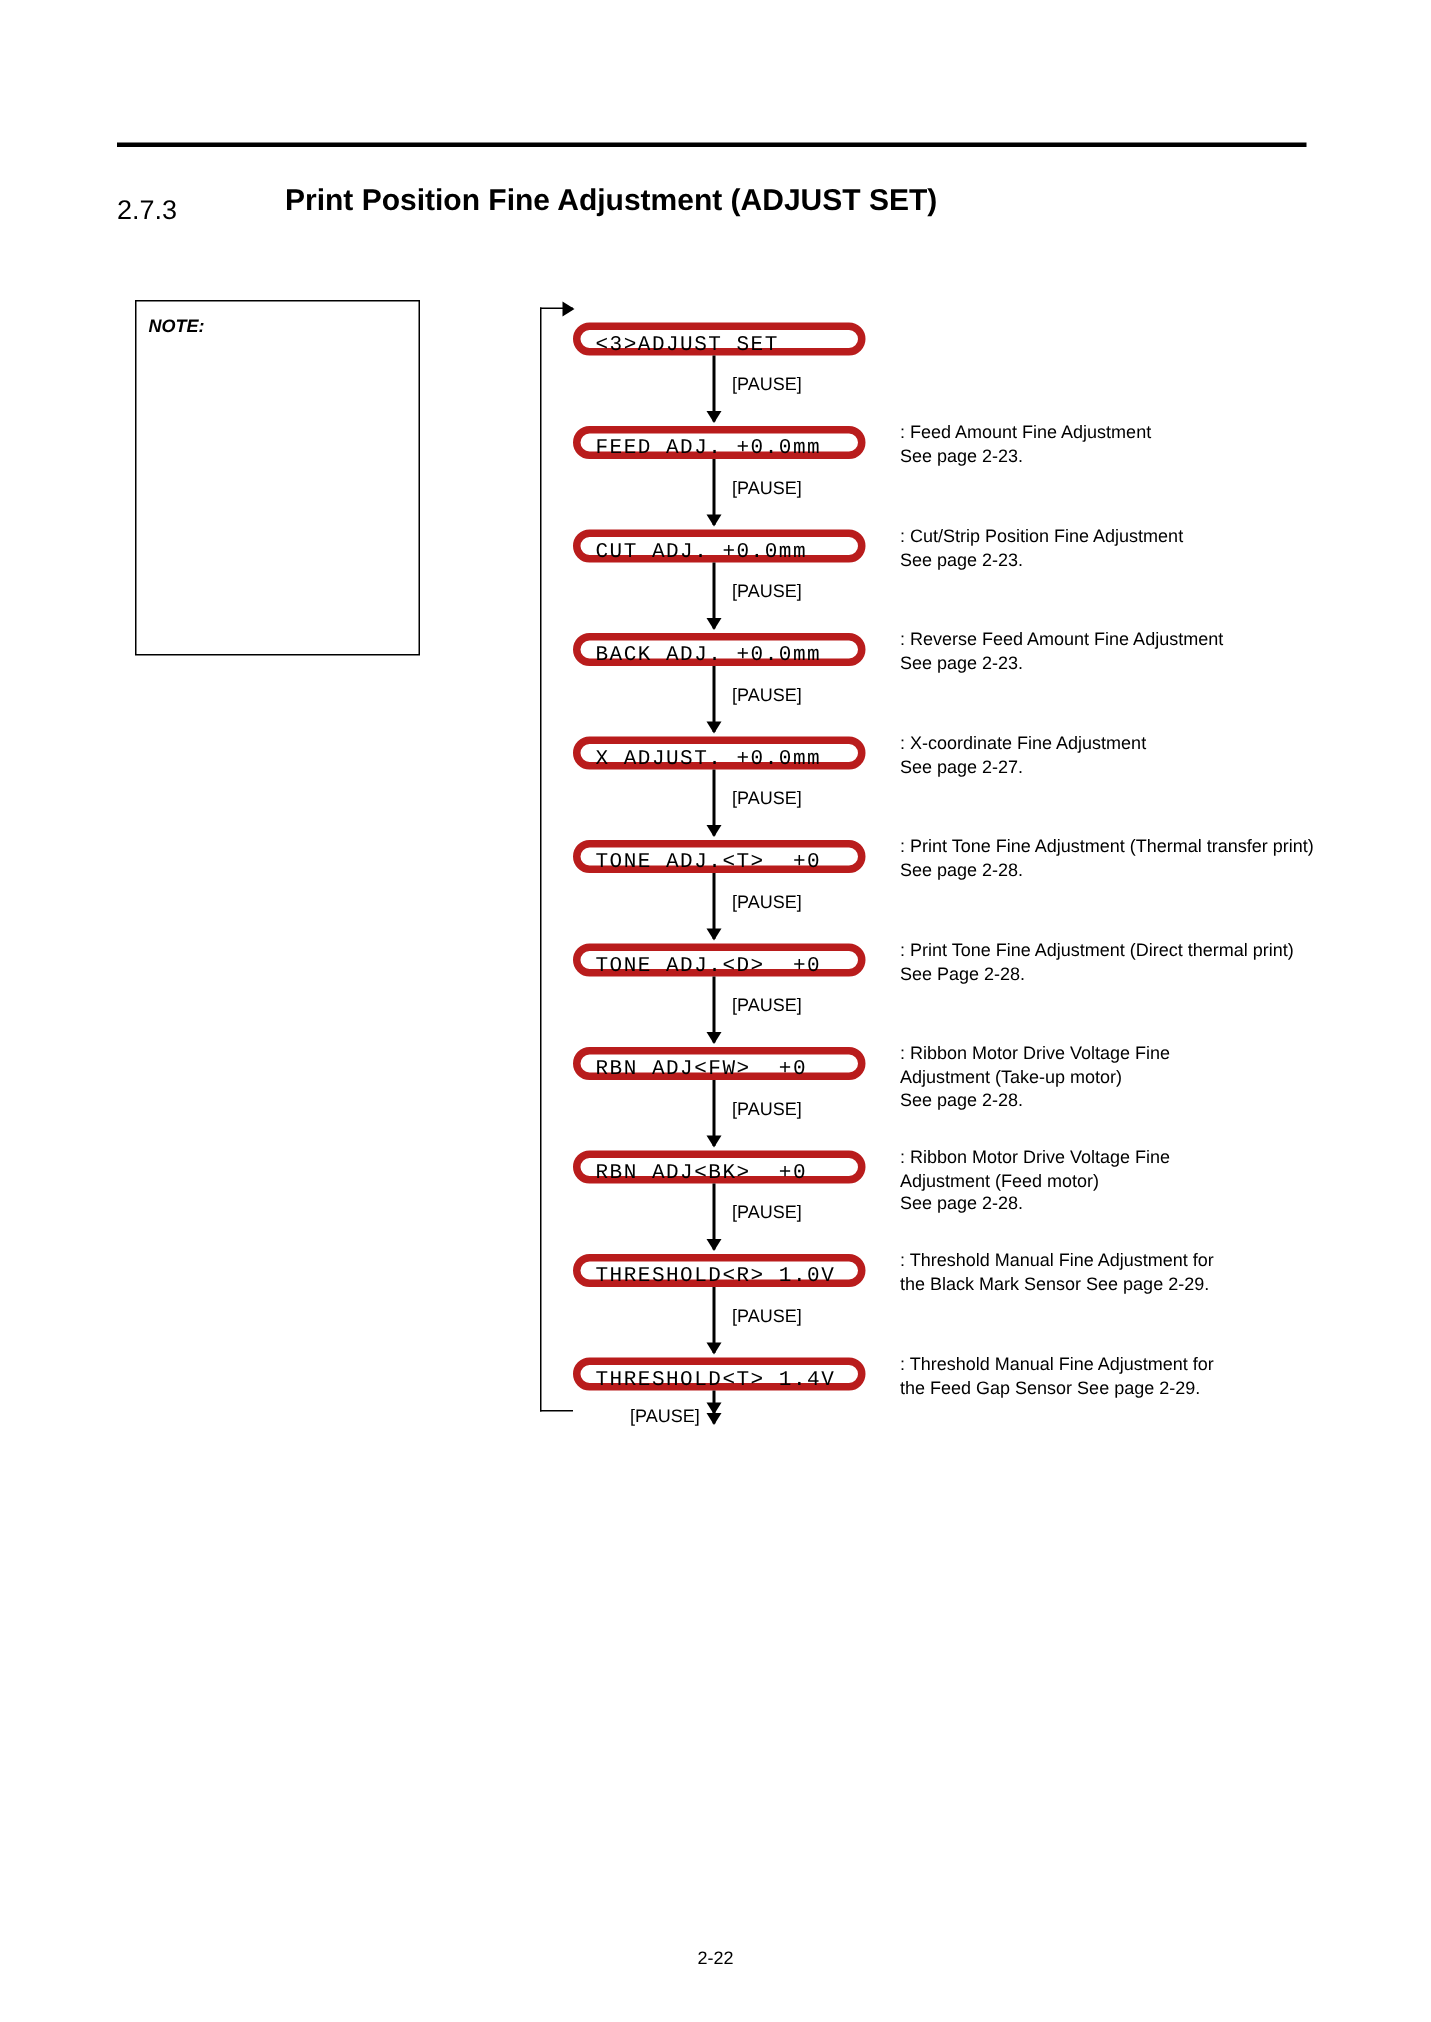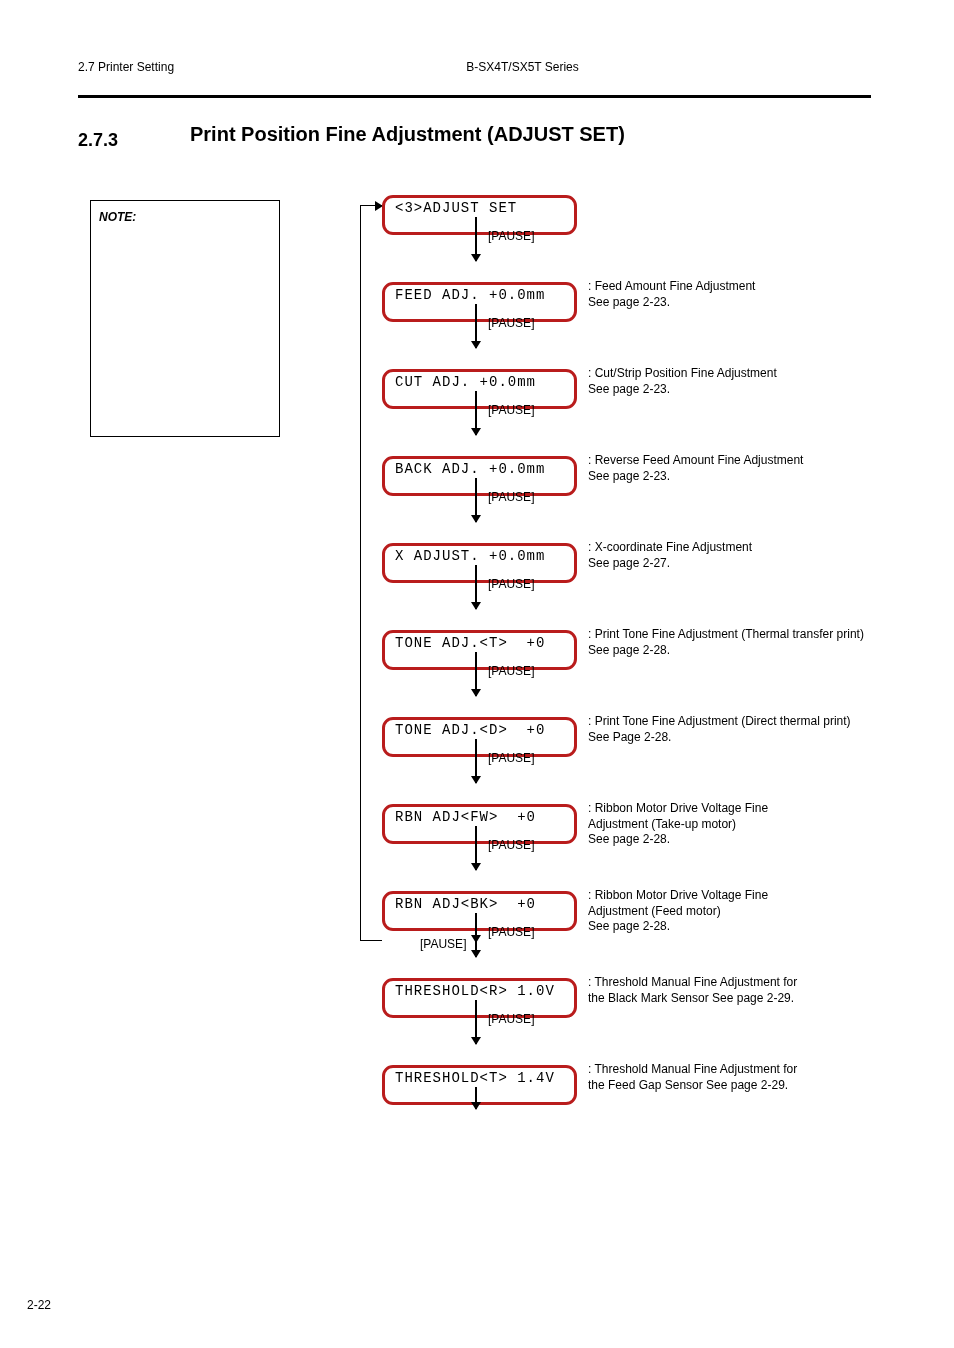--- a/index.html
+++ b/index.html
@@ -4,37 +4,37 @@
   <style>
     * { margin:0; padding:0; box-sizing:border-box; }
     body {
       width:954px; height:1348px; background:#fff;
       font-family:Arial, sans-serif; font-size:14px; color:#000;
     }
     .page { position:relative; width:100%; height:100%; }
     .header-line { position:absolute; left:78px; top:95px; width:793px; height:3px; background:#000; }
     .header-text { position:absolute; left:78px; top:60px; width:793px; display:flex; justify-content:space-between; font-size:12px; }
     .header-text span:nth-child(2){ flex:1; text-align:center; }
-    .section-no { position:absolute; left:78px; top:130px; font-size:18px; font-weight:bold; }
+    .section-no { position:absolute; left:78px; top:130px; font-size:18px; font-weight:normal; }
     .section-ttl { position:absolute; left:190px; top:123px; font-size:20px; font-weight:bold; }   
     .intro { position:absolute; left:78px; top:170px; width:790px; font-size:13px; }
     .note-box {
       position:absolute; left:90px; top:200px; width:190px; height:237px;
       border:1px solid #000; padding:8px; font-size:12px; line-height:1.45;
     }
     .note-box .note-ttl{ font-style:italic; font-weight:bold; margin-bottom:4px; }
     .note-box p{ margin-bottom:6px; }
     .diagram { position:absolute; left:340px; top:195px; width:270px; }
     .lcd {
-      width:195px; height:40px; border:3px solid #b91c1c; border-radius:11px;
+      width:195px; height:22px; border:5px solid #b91c1c; border-radius:11px;
       font-family:"Courier New", monospace; font-size:14px; letter-spacing:1px;
-      padding:0 10px; line-height:20px; white-space:pre; margin-left:42px;
+      padding:0 10px; line-height:20px; white-space:pre; margin-left:42px;margin-top:20px;
     }
     .row { margin-bottom:47px; position:relative; }
-    .row .caption { position:absolute; left:248px; top:-3px; font-size:12px; width:350px; line-height:1.3; }
+    .row .caption { position:absolute; left:260px; top:-3px; font-size:12px; width:350px; line-height:1.3; }
     .arrow-down {
       position:absolute; left:135px; top:22px; width:2px; height:44px; background:#000;
     }
     .arrow-down:after{
       content:""; position:absolute; left:-4px; bottom:-1px;
       border-left:5px solid transparent; border-right:5px solid transparent; border-top:8px solid #000;
     }
     .arrow-lbl{ position:absolute; left:148px; top:34px; font-size:12px; }
     .loop-line{
       position:absolute; left:20px; top:10px; width:22px; height:736px;
@@ -46,31 +46,26 @@
       border-top:5px solid transparent; border-bottom:5px solid transparent; border-left:8px solid #000;
     }
     .loop-lbl{ position:absolute; left:80px; top:742px; font-size:12px; }
     .loop-tail-arrow{
       position:absolute; left:135px; top:740px; width:2px; height:6px;
     }
     .loop-tail-arrow:after{
       content:""; position:absolute; left:-4px; top:0;
       border-left:5px solid transparent; border-right:5px solid transparent; border-top:8px solid #000;
     }
-    .page-no{ position:absolute; left:0; bottom:36px; width:100%; text-align:left; font-size:12px;padding-left:27px; }
+    .page-no{ position:absolute; left:0; bottom:36px; width:100%; text-align:center; font-size:12px; }
   </style>
 </head>
 <body>
 
 <div class="page">
-  <div class="header-text">
-    <span>2.7 Printer Setting</span>
-    <span>B-SX4T/SX5T Series</span>
-    <span></span>
-  </div>
   <div class="header-line"></div>
 
   <div class="section-no">2.7.3</div>
   <div class="section-ttl">Print Position Fine Adjustment (ADJUST SET)</div>
 
   <div class="note-box">
     <div class="note-ttl">NOTE:</div>
   </div>
 
   <div class="diagram" id="diagram">

